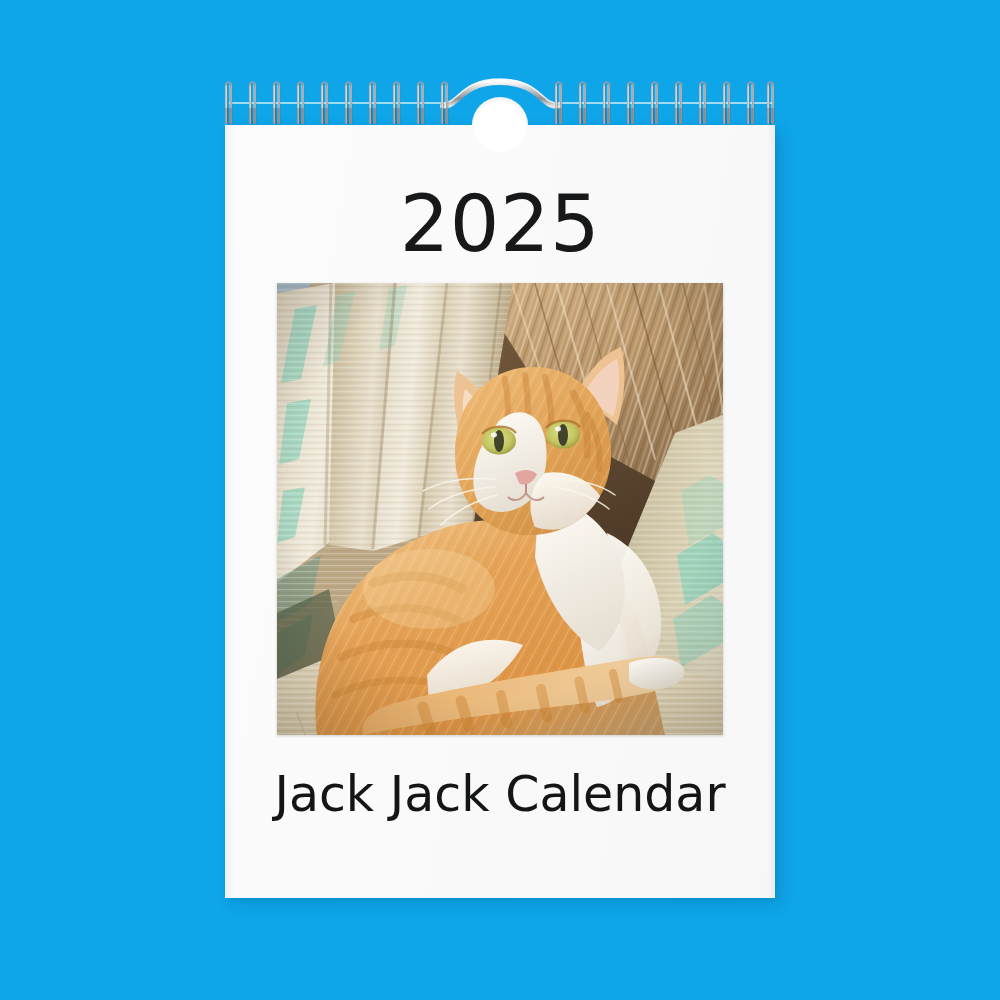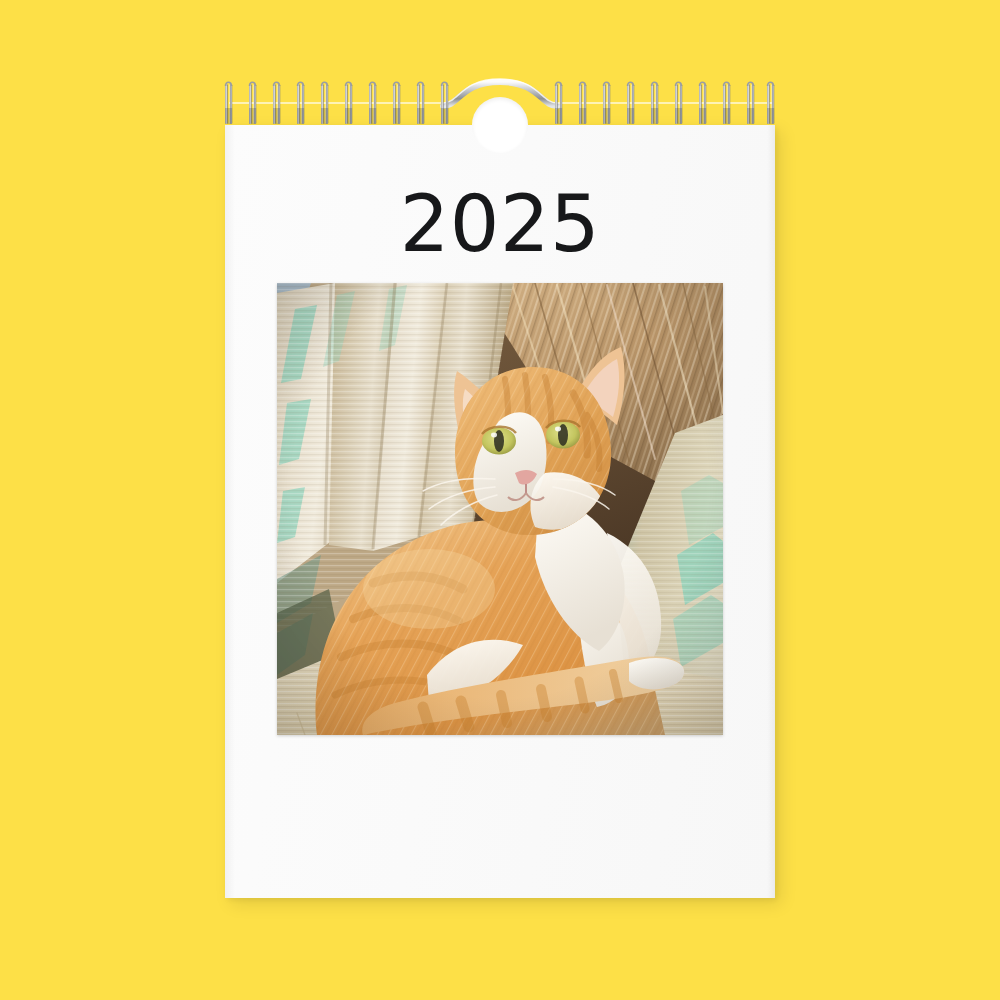--- a/index.html
+++ b/index.html
@@ -9,21 +9,21 @@
     height: 1000px;
     background: #ffffff;
     font-family: "Liberation Sans", sans-serif;
     overflow: hidden;
   }
 
   #stage {
     position: relative;
     width: 1000px;
     height: 1000px;
-    background: #fde047;
+    background: #0ea5e9;
   }
 
   
   #calendar-card {
     position: absolute;
     left: 225px;
     top: 125px;
     width: 550px;
     height: 773px;
     background: linear-gradient(100deg, #fcfcfc 0%, #fafafa 45%, #f7f7f7 100%);
@@ -390,20 +390,21 @@
             <path d="M220,212 C196,218 176,230 164,242"></path>
             <path d="M276,196 C302,196 324,202 338,212"></path>
             <path d="M276,204 C300,208 320,216 332,226"></path>
           </g>
 
           <rect x="0" y="0" width="446" height="452" fill="url(#gVign)"></rect>
         </g>
       </svg>
     </div>
 
+    <div id="caption">Jack Jack Calendar</div>
   </div>
 
   <div id="hanging-hole"></div>
 
   <svg id="spiral-binding" viewBox="0 0 570 72">
     <defs>
       <linearGradient id="gWireV" x1="0" y1="0" x2="1" y2="0">
         <stop offset="0" stop-color="#f2f3f4"></stop>
         <stop offset="0.30" stop-color="#9a9da1"></stop>
         <stop offset="0.55" stop-color="#d9dbdd"></stop>

